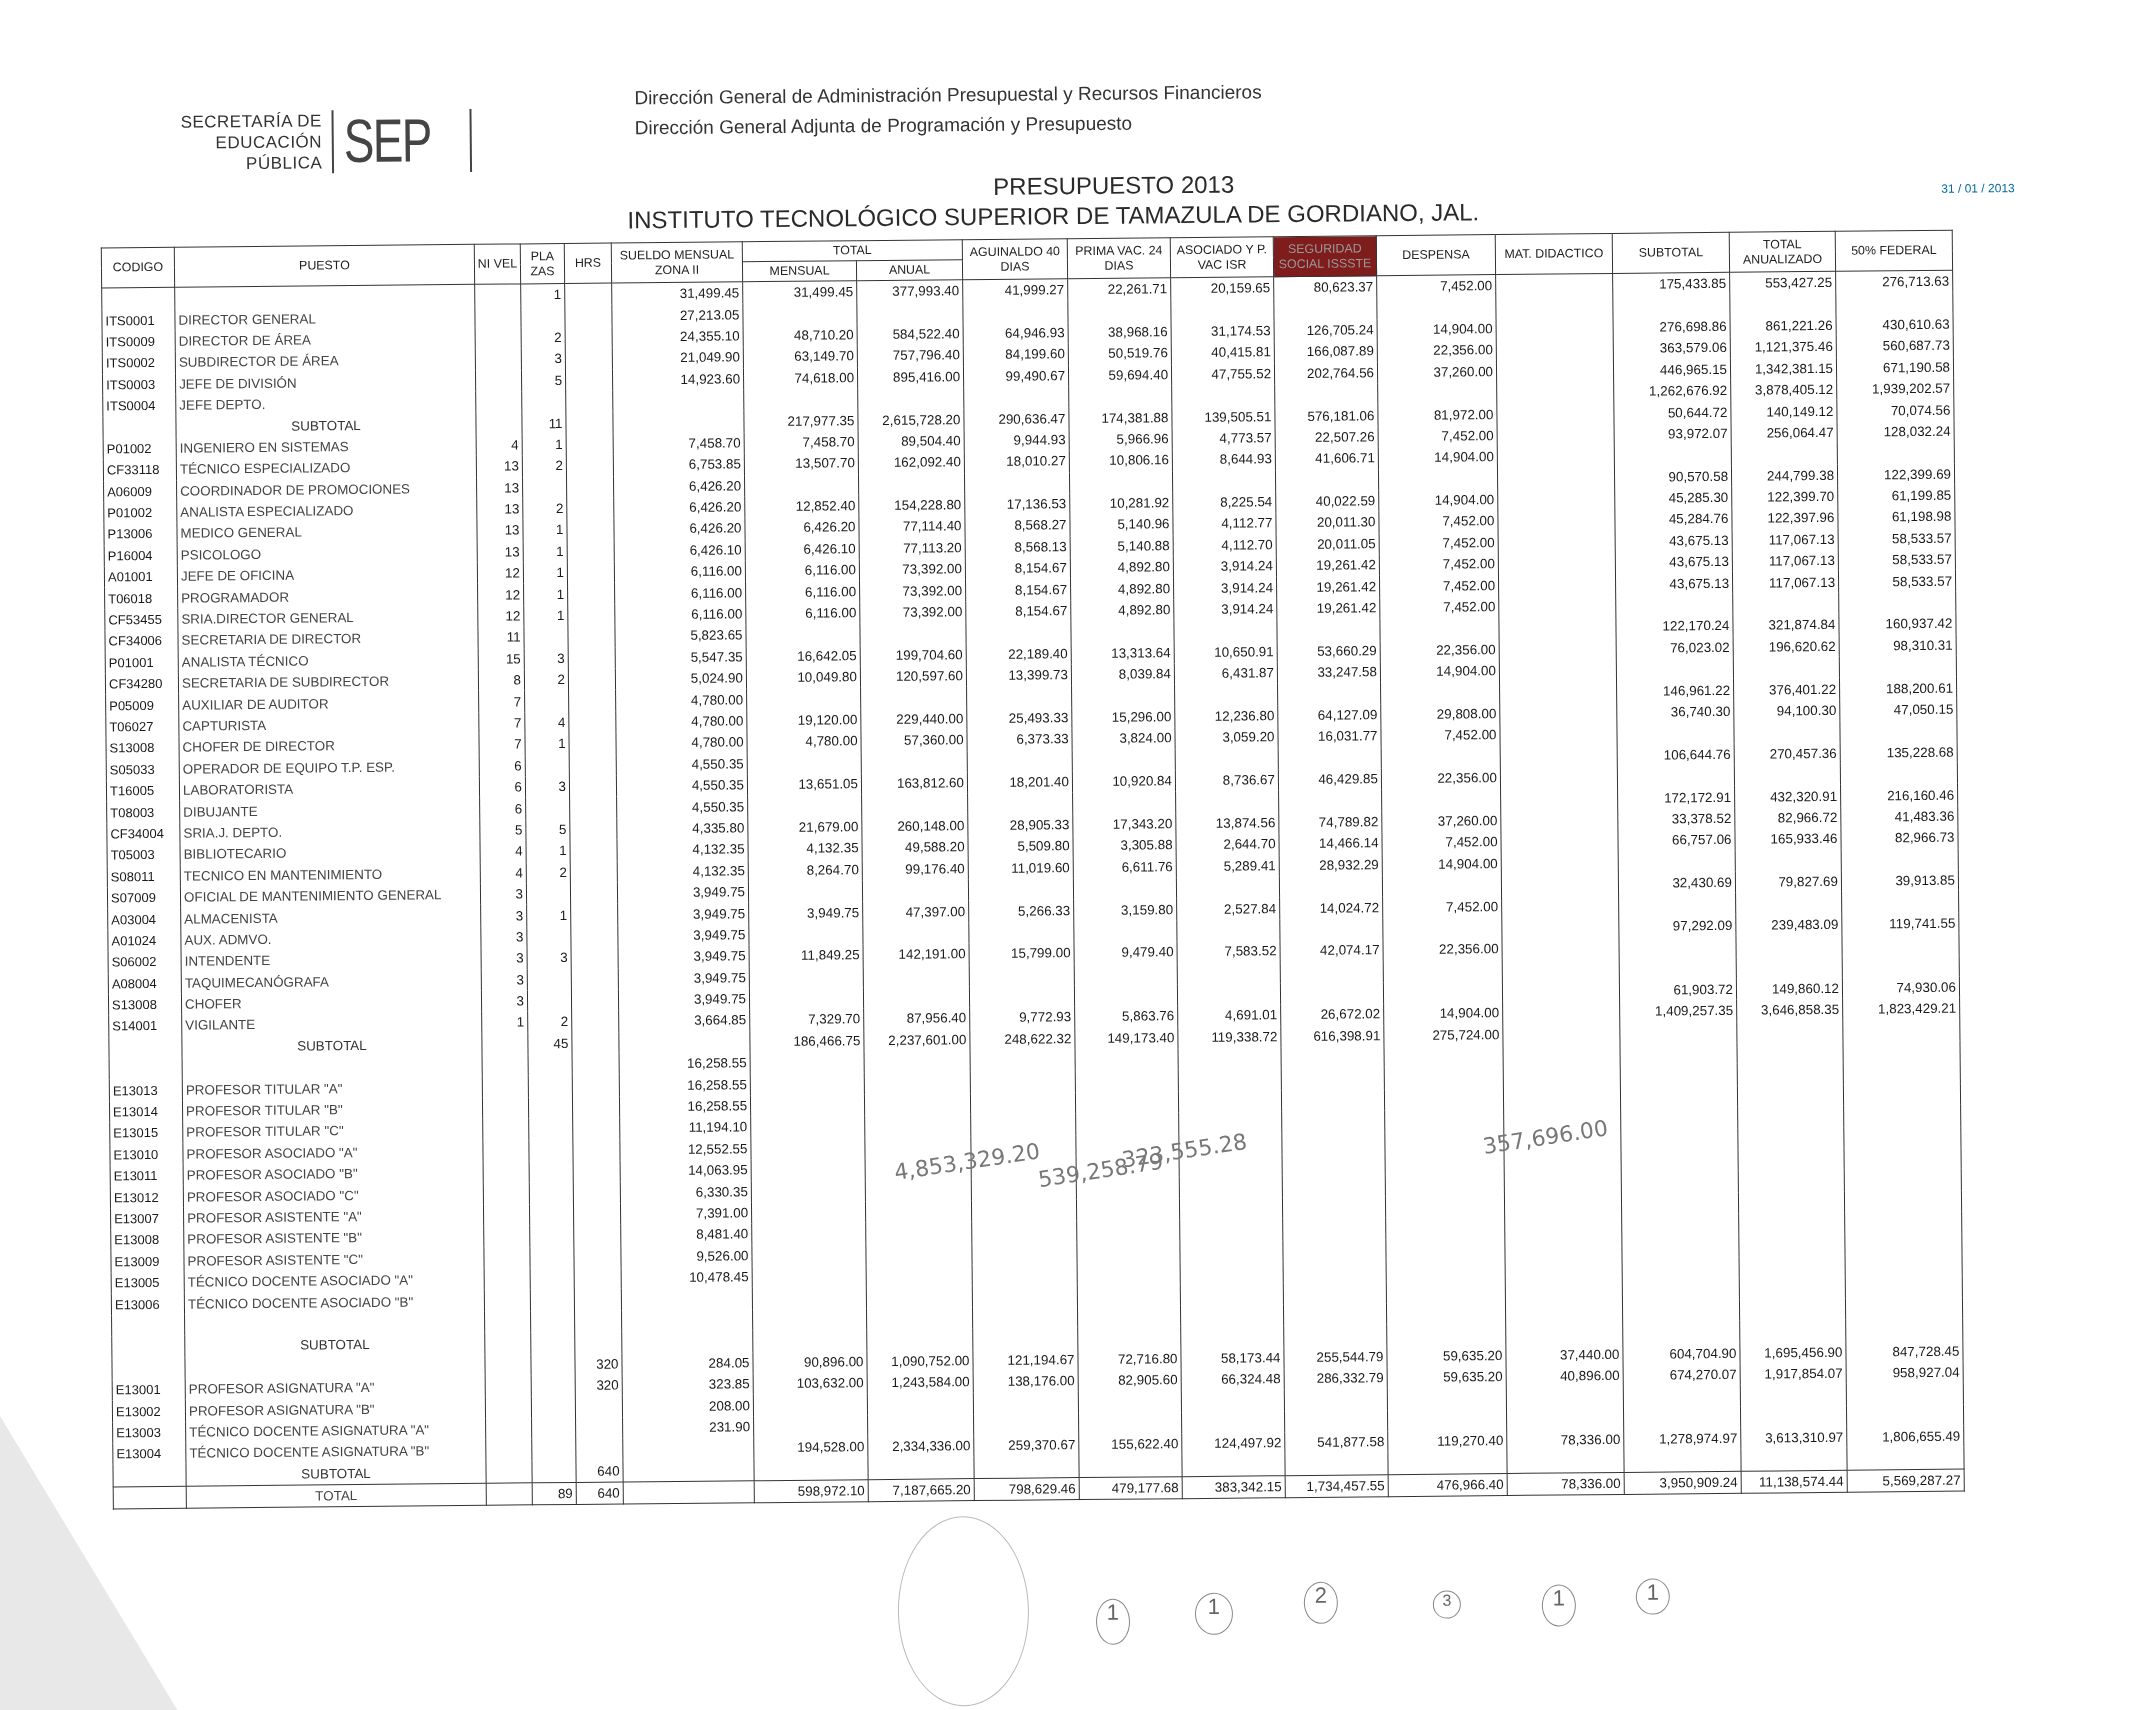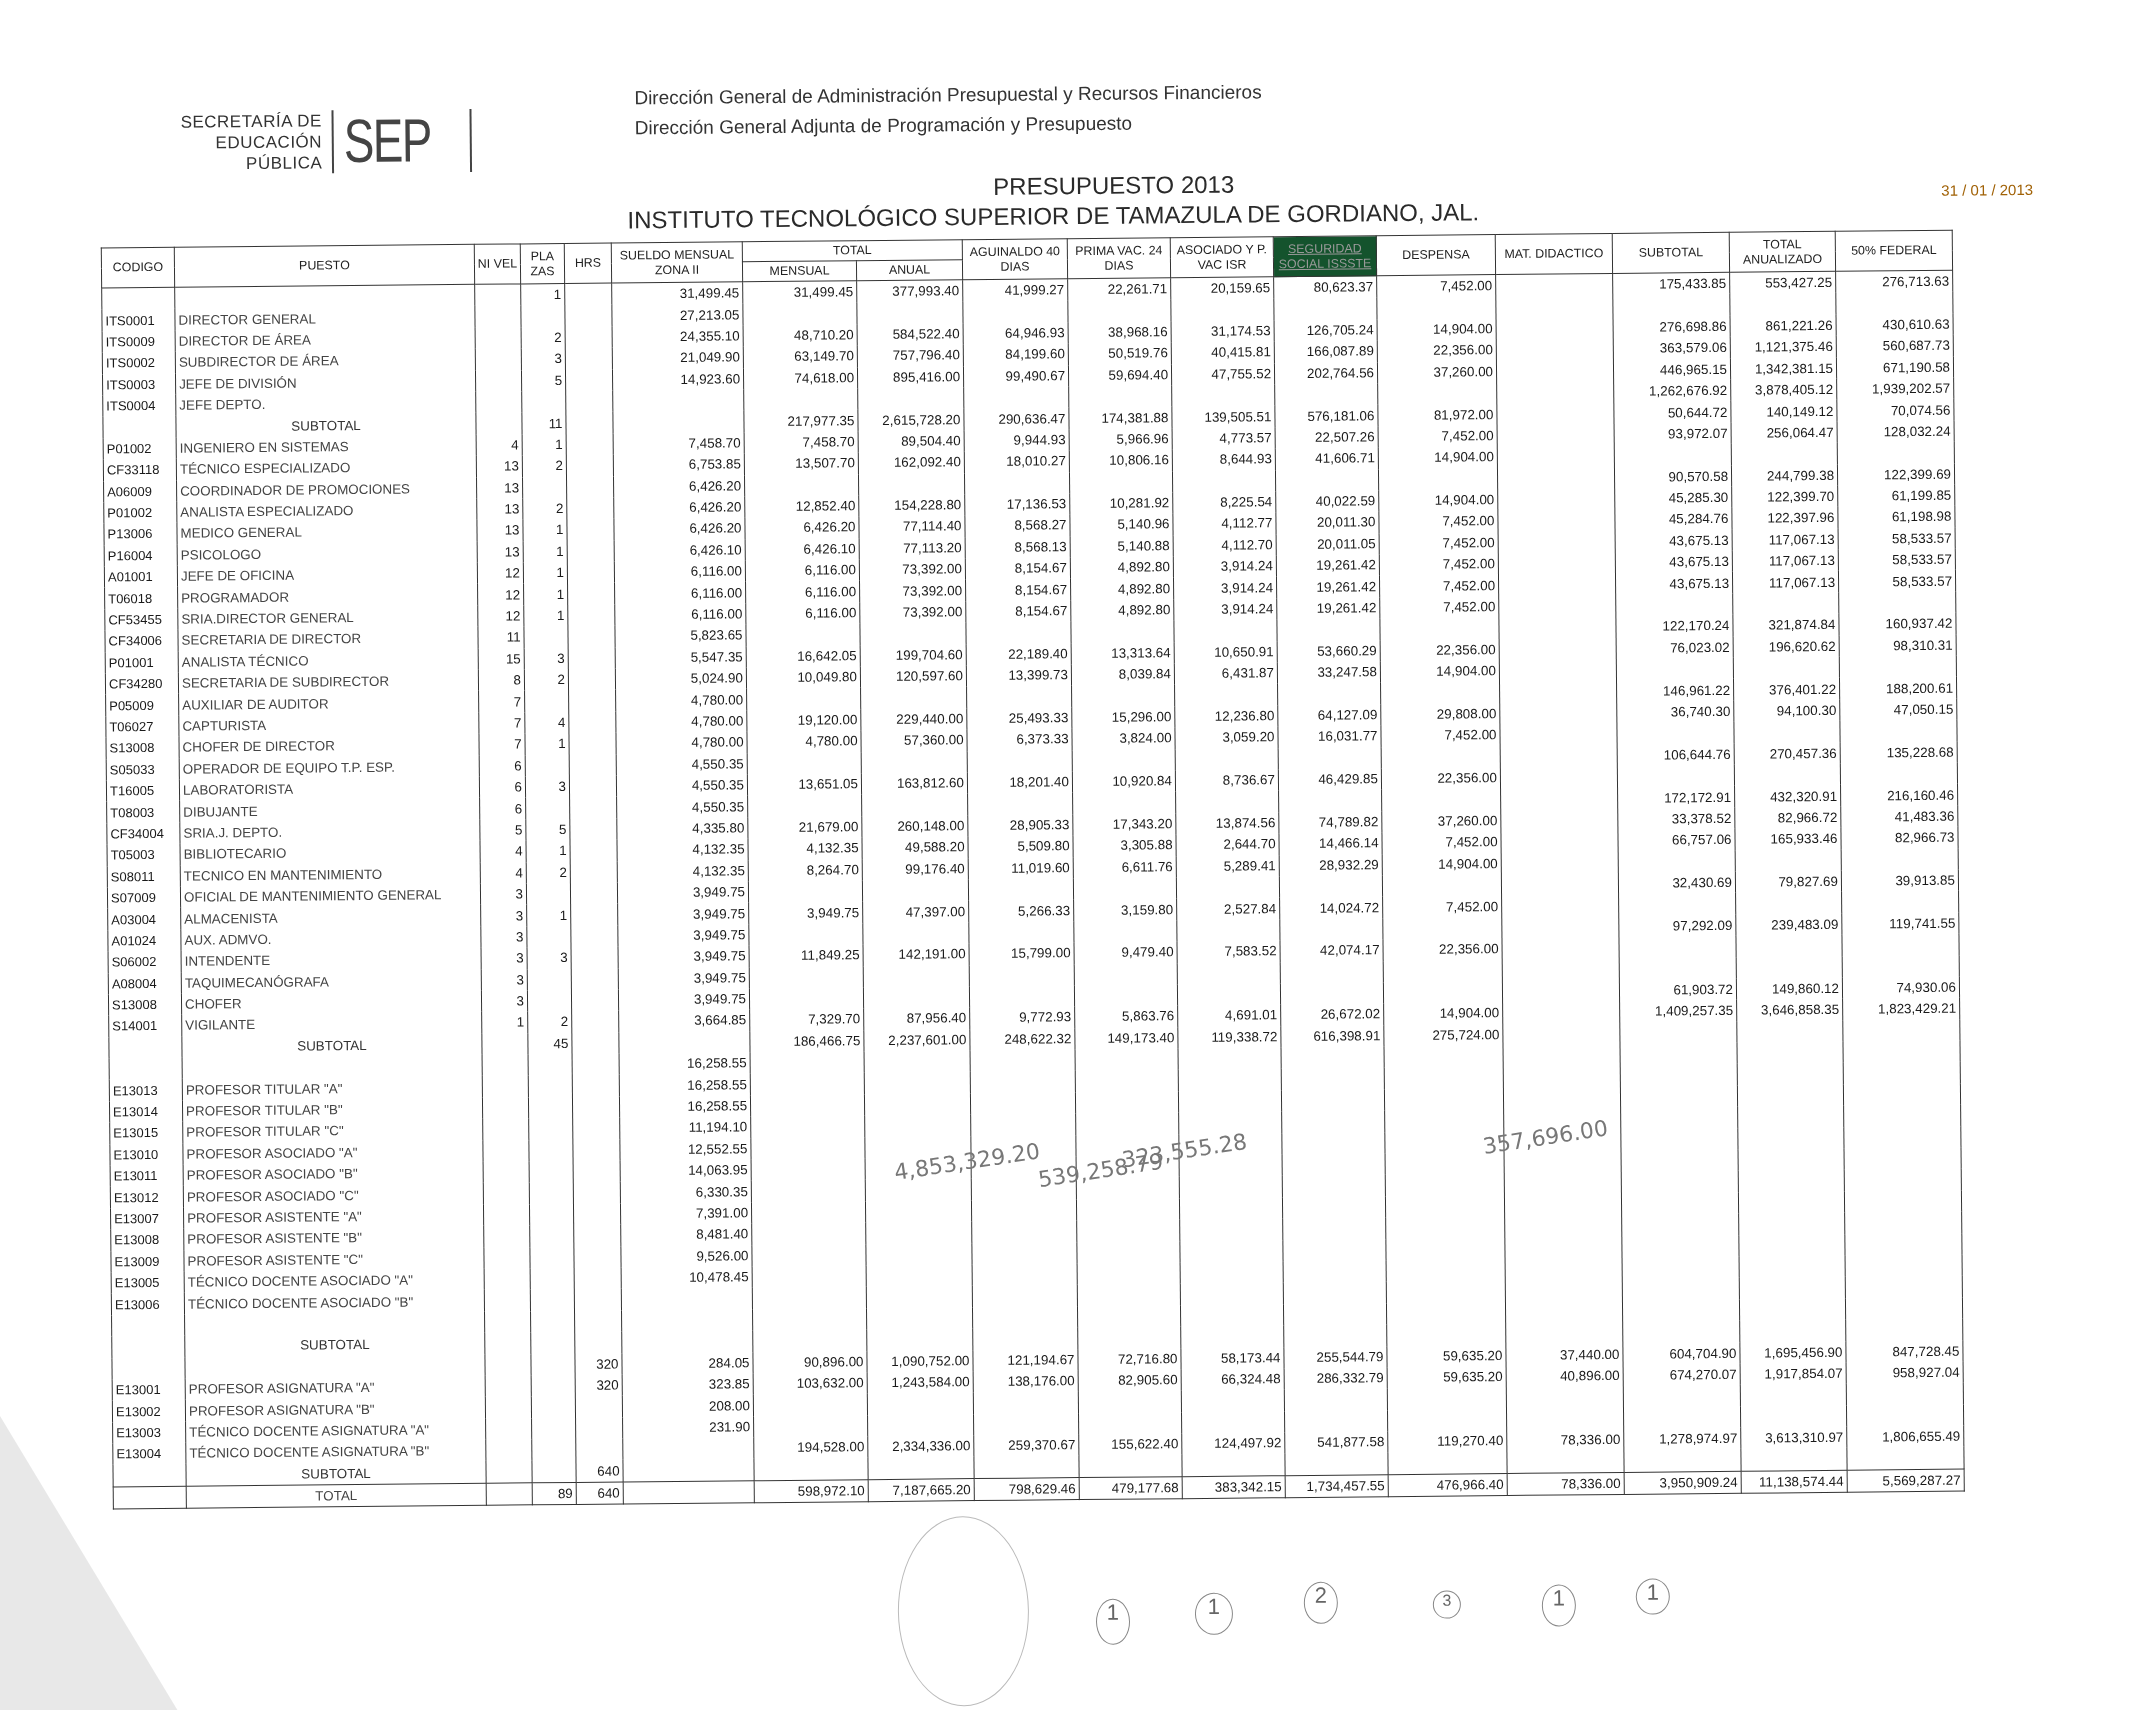--- a/index.html
+++ b/index.html
@@ -12,31 +12,31 @@
     position: absolute; left: 0; top: 0; width: 2154px; height: 1711px;
     transform: rotate(-0.55deg); transform-origin: 1089px 891px;
   }
   .logo { position: absolute; left: 188px; top: 99px; display: flex; align-items: center; }
   .logo-text { text-align: right; font-size: 17px; line-height: 21px; color: #333; letter-spacing: 0.5px; }
   .logo-bar { width: 2px; height: 63px; background: #444; margin: 0 10px; }
   .logo-sep { font-size: 61px; color: #444; letter-spacing: -2px; font-family: "Liberation Sans Narrow", "Liberation Sans", sans-serif; transform: scaleX(0.75); transform-origin: left; }
   .dir { position: absolute; left: 642px; top: 79px; font-size: 19px; color: #333; line-height: 30px; }
   .title1 { position: absolute; left: 1000px; top: 172px; font-size: 24px; color: #2a2a2a; }
   .title2 { position: absolute; left: 634px; top: 202px; font-size: 24px; color: #2a2a2a; }
-  .date { position: absolute; left: 1948px; top: 190px; font-size: 15px; color: #a16207; }
+  .date { position: absolute; left: 1948px; top: 190px; font-size: 12px; color: #0369a1; }
 
   table.budget {
     position: absolute; left: 107px; top: 238px; border-collapse: collapse;
     font-size: 13.4px; table-layout: fixed;
   }
   table.budget th {
     font-size: 12.4px; font-weight: normal; color: #222; border: 1.5px solid #333;
     padding: 2px; text-align: center; vertical-align: middle; line-height: 15px;
   }
-  table.budget th.issste { background: #14532d; color: #999; text-decoration: underline; }
+  table.budget th.issste { background: #7f1d1d; color: #999; }
   table.budget td {
     border-left: 1.5px solid #333; border-right: 1.5px solid #333;
     padding: 0 3px; height: 21.4px; text-align: right; white-space: nowrap;
     overflow: visible; line-height: 21px;
   }
   table.budget td.code { text-align: left; font-size: 13px; }
   table.budget td.puesto { text-align: left; font-size: 13.4px; color: #444; }
   table.budget tr.subtotal td.puesto { text-align: center; color: #333; }
   table.budget tr.total td { border-top: 1.5px solid #333; border-bottom: 1.5px solid #333; }
   table.budget tr.total td.puesto { text-align: center; }

